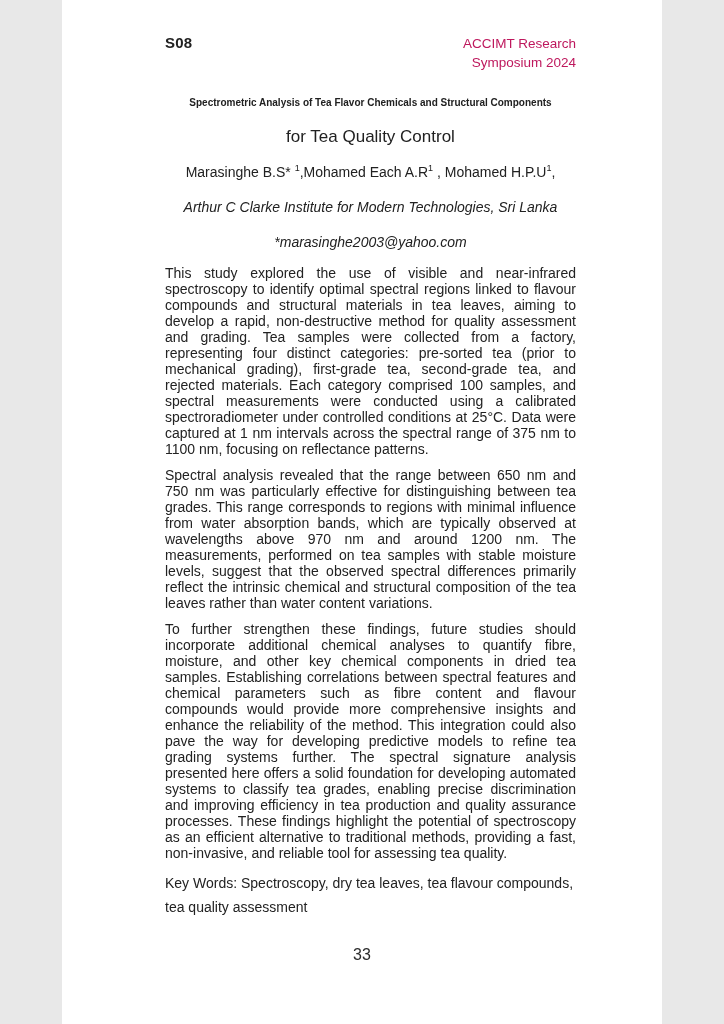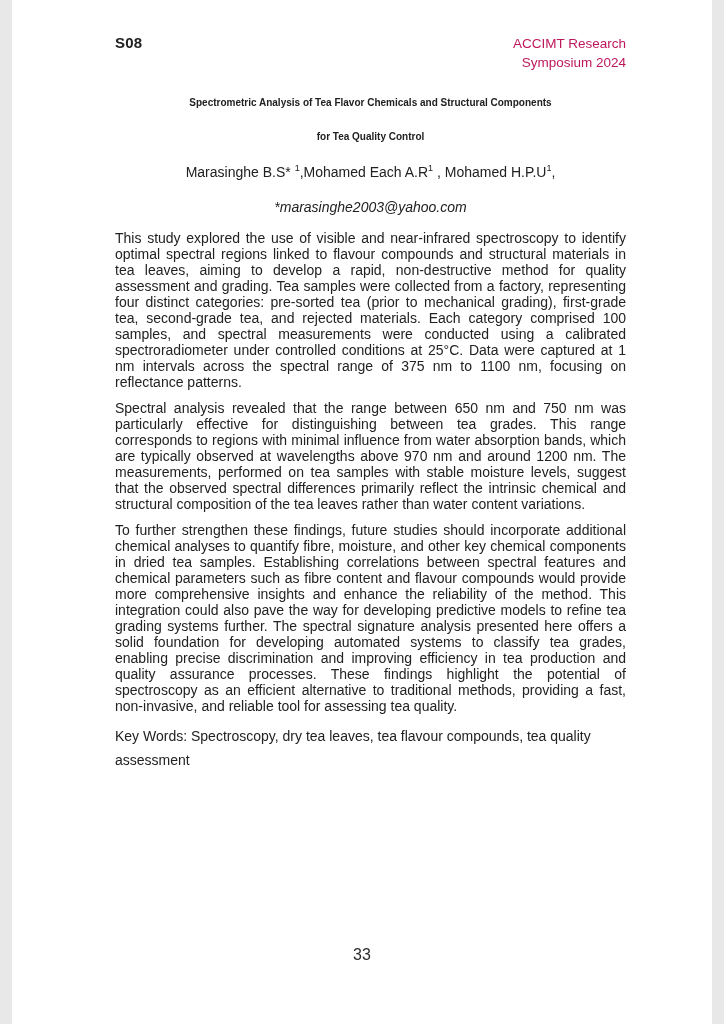--- a/index.html
+++ b/index.html
@@ -1,20 +1,20 @@
 <!DOCTYPE html>
 <html><head>
 <meta charset="utf-8">
 <style>
   * { margin: 0; padding: 0; box-sizing: border-box; }
   html, body { background: #e8e8e8; }
   body { font-family: "Liberation Sans", sans-serif; }
   .page {
     position: relative;
-    width: 700px;
+    width: 600px;
     height: 1024px;
     margin: 0 auto;
     background: #ffffff;
     color: #212121;
     overflow: hidden;
   }
   .content {
     padding: 34px 86px 0 103px; 
   }
   
@@ -35,22 +35,22 @@
     color: #be185d;
   }
   
   .title-block { text-align: center; margin-top: 21px; }
   .title-line1 {
     font-weight: bold;
     font-size: 10px;
     line-height: 20px;
   }
   .title-line2 {
-    font-weight: bold;
-    font-size: 10px;
+    font-weight: normal;
+    font-size: 17px;
     line-height: 20px;
     margin-top: 14px;
   }
   
   .authors-line {
     text-align: center;
     font-size: 14px;
     margin-top: 16px;
     line-height: 18px;
   }
@@ -109,20 +109,21 @@
       </div>
     </div>
 
     <div class="title-block">
       <div class="title-line1">Spectrometric Analysis of Tea Flavor Chemicals and Structural Components</div>
       <div class="title-line2">for Tea Quality Control</div>
     </div>
 
     <div class="authors-line"><span>Marasinghe B.S* </span><sup>1</sup><span>,</span><span>Mohamed Each A.R</span><sup>1</sup><span> , </span><span>Mohamed H.P.U</span><sup>1</sup><span>,</span></div>
 
+    <div class="affiliation-line">Arthur C Clarke Institute for Modern Technologies, Sri Lanka</div>
 
     <div class="email-line">*marasinghe2003@yahoo.com</div>
 
     <div class="abstract-body">
       <p>This study explored the use of visible and near-infrared spectroscopy to identify optimal spectral regions linked to flavour compounds and structural materials in tea leaves, aiming to develop a rapid, non-destructive method for quality assessment and grading. Tea samples were collected from a factory, representing four distinct categories: pre-sorted tea (prior to mechanical grading), first-grade tea, second-grade tea, and rejected materials. Each category comprised 100 samples, and spectral measurements were conducted using a calibrated spectroradiometer under controlled conditions at 25°C. Data were captured at 1 nm intervals across the spectral range of 375 nm to 1100 nm, focusing on reflectance patterns.</p>
       <p>Spectral analysis revealed that the range between 650 nm and 750 nm was particularly effective for distinguishing between tea grades. This range corresponds to regions with minimal influence from water absorption bands, which are typically observed at wavelengths above 970 nm and around 1200 nm. The measurements, performed on tea samples with stable moisture levels, suggest that the observed spectral differences primarily reflect the intrinsic chemical and structural composition of the tea leaves rather than water content variations.</p>
       <p>To further strengthen these findings, future studies should incorporate additional chemical analyses to quantify fibre, moisture, and other key chemical components in dried tea samples. Establishing correlations between spectral features and chemical parameters such as fibre content and flavour compounds would provide more comprehensive insights and enhance the reliability of the method. This integration could also pave the way for developing predictive models to refine tea grading systems further. The spectral signature analysis presented here offers a solid foundation for developing automated systems to classify tea grades, enabling precise discrimination and improving efficiency in tea production and quality assurance processes. These findings highlight the potential of spectroscopy as an efficient alternative to traditional methods, providing a fast, non-invasive, and reliable tool for assessing tea quality.</p>
       <div class="keywords-line">Key Words: Spectroscopy, dry tea leaves, tea flavour compounds, tea quality assessment</div>
     </div>
 

